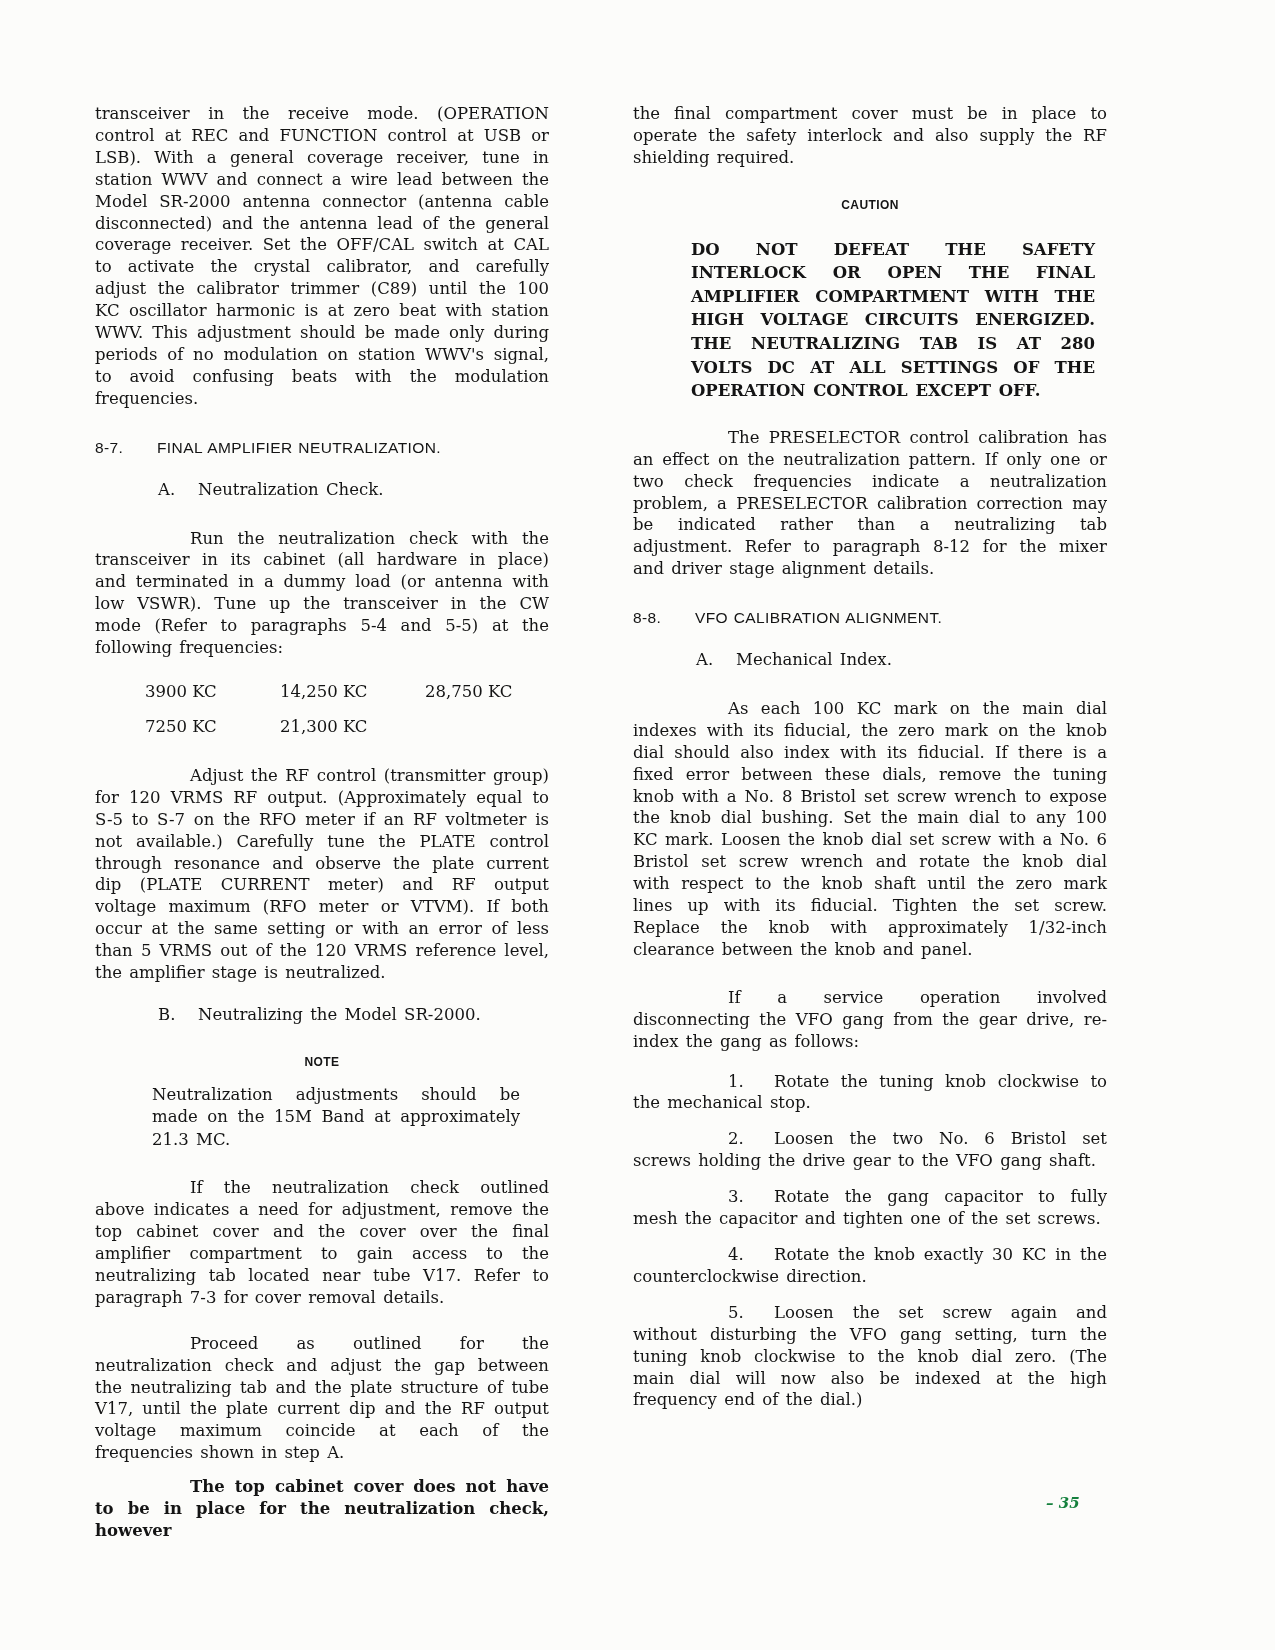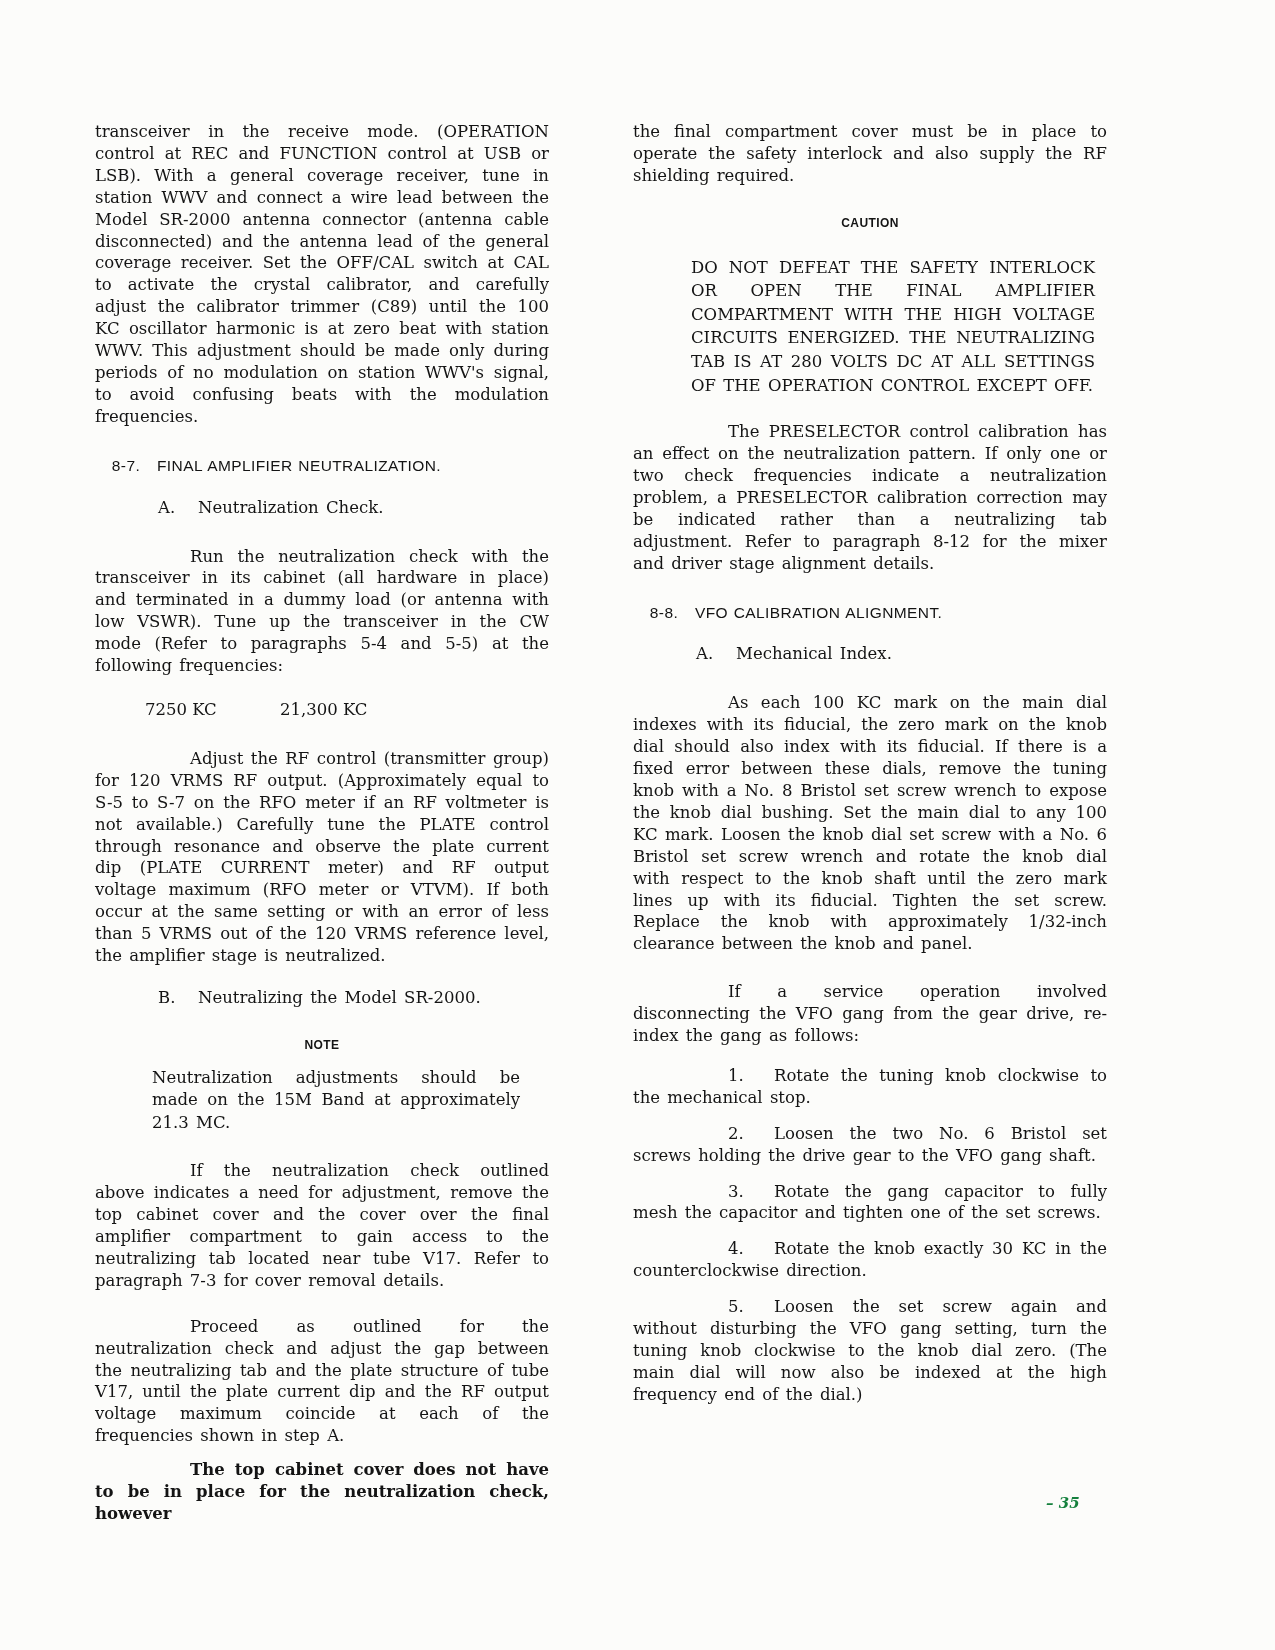--- a/index.html
+++ b/index.html
@@ -9,21 +9,21 @@
     height: 1650px;
     margin: 0 auto;
     background: #fcfcfa;
     font-family: "DejaVu Serif", "Liberation Serif", serif;
     color: #141414;
     overflow: hidden;
   }
   .columns {
     position: absolute;
     left: 95px;
-    top: 121px;
+    top: 103px;
     width: 1012px;
     display: flex;
     gap: 84px;
   }
   .col { width: 478px; }
 
   p {
     margin: 0;
     text-align: justify;
     font-size: 16.5px;
@@ -33,21 +33,21 @@
   .indent { text-indent: 95px; }
 
   .section-heading {
     margin-top: 27px;
     font-family: "Liberation Sans", sans-serif;
     font-size: 15.5px;
     letter-spacing: 0.4px;
     text-align: left;
     word-spacing: 1px;
   }
-  .sec-num { display: inline-block; min-width: 62px; text-align: center; }
+  .sec-num { display: inline-block; min-width: 62px; }
 
   .sub-heading { margin-top: 20px; margin-left: 63px; text-align: left; }
   .sub-num { display: inline-block; min-width: 40px; }
 
   .para { margin-top: 27px; }
   .para-first { margin-top: 0; }
 
   .freq-table { margin: 22px 0 0 50px; font-size: 16.5px; }
   .freq-row { display: grid; grid-template-columns: 135px 145px 1fr; margin-bottom: 13px; line-height: 22px; }
 
@@ -61,20 +61,21 @@
   }
   .note-body {
     margin: 10px 0 0 57px;
     width: 368px;
     line-height: 22.5px;
   }
   .caution-body {
     margin: 21px 12px 0 58px;
     width: 404px;
     line-height: 23.6px;
+    font-weight: bold;
   }
 
   .list-item { margin-top: 14px; text-indent: 95px; }
   .li-num { display: inline-block; min-width: 46px; text-indent: 0; }
 
   .page-number {
     position: absolute;
     left: 1046px;
     top: 1494px;
     font-family: "DejaVu Serif", serif;
@@ -93,20 +94,25 @@
     <div class="col">
       <p class="para-first">transceiver in the receive mode. (OPERATION control at REC and FUNCTION control at USB or LSB). With a general coverage receiver, tune in station WWV and connect a wire lead between the Model SR-2000 antenna connector (antenna cable disconnected) and the antenna lead of the general coverage receiver. Set the OFF/CAL switch at CAL to activate the crystal calibrator, and carefully adjust the calibrator trimmer (C89) until the 100 KC oscillator harmonic is at zero beat with station WWV. This adjustment should be made only during periods of no modulation on station WWV's signal, to avoid confusing beats with the modulation frequencies.</p>
 
       <p class="section-heading"><span class="sec-num">8-7.</span><span>FINAL AMPLIFIER NEUTRALIZATION.</span></p>
 
       <p class="sub-heading"><span class="sub-num">A.</span><span>Neutralization Check.</span></p>
 
       <p class="para indent">Run the neutralization check with the transceiver in its cabinet (all hardware in place) and terminated in a dummy load (or antenna with low VSWR). Tune up the transceiver in the CW mode (Refer to paragraphs 5-4 and 5-5) at the following frequencies:</p>
 
       <div class="freq-table">
+        <div class="freq-row">
+          <span>3900 KC</span>
+          <span>14,250 KC</span>
+          <span>28,750 KC</span>
+        </div>
         <div class="freq-row">
           <span>7250 KC</span>
           <span>21,300 KC</span>
           <span></span>
         </div>
       </div>
 
       <p class="para indent">Adjust the RF control (transmitter group) for 120 VRMS RF output. (Approximately equal to S-5 to S-7 on the RFO meter if an RF voltmeter is not available.) Carefully tune the PLATE control through resonance and observe the plate current dip (PLATE CURRENT meter) and RF output voltage maximum (RFO meter or VTVM). If both occur at the same setting or with an error of less than 5 VRMS out of the 120 VRMS reference level, the amplifier stage is neutralized.</p>
 
       <p class="sub-heading"><span class="sub-num">B.</span><span>Neutralizing the Model SR-2000.</span></p>

